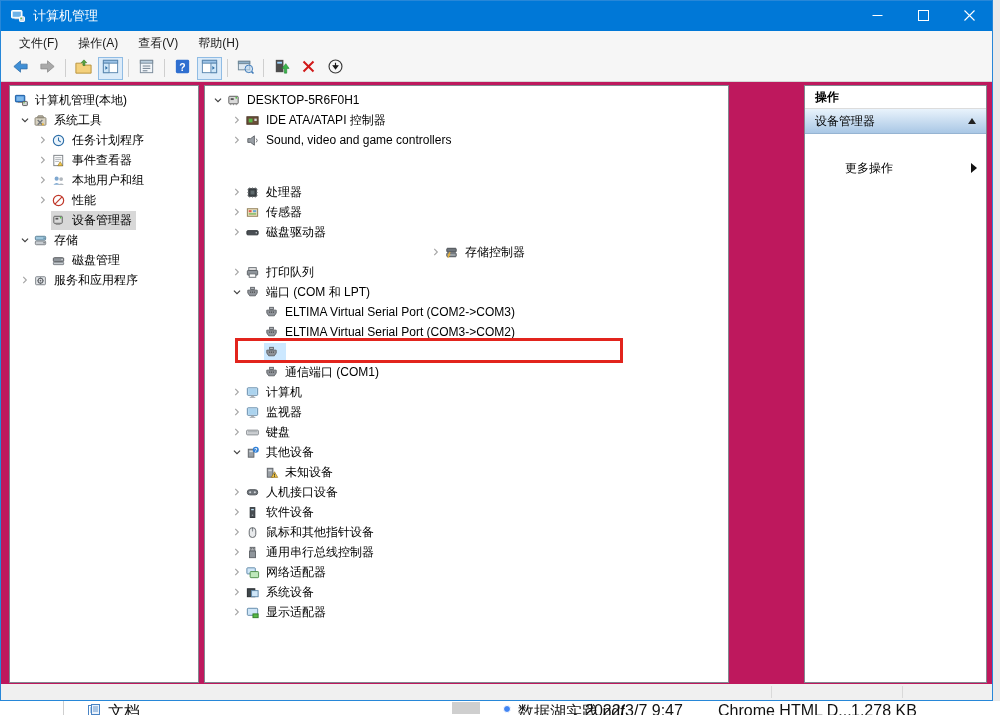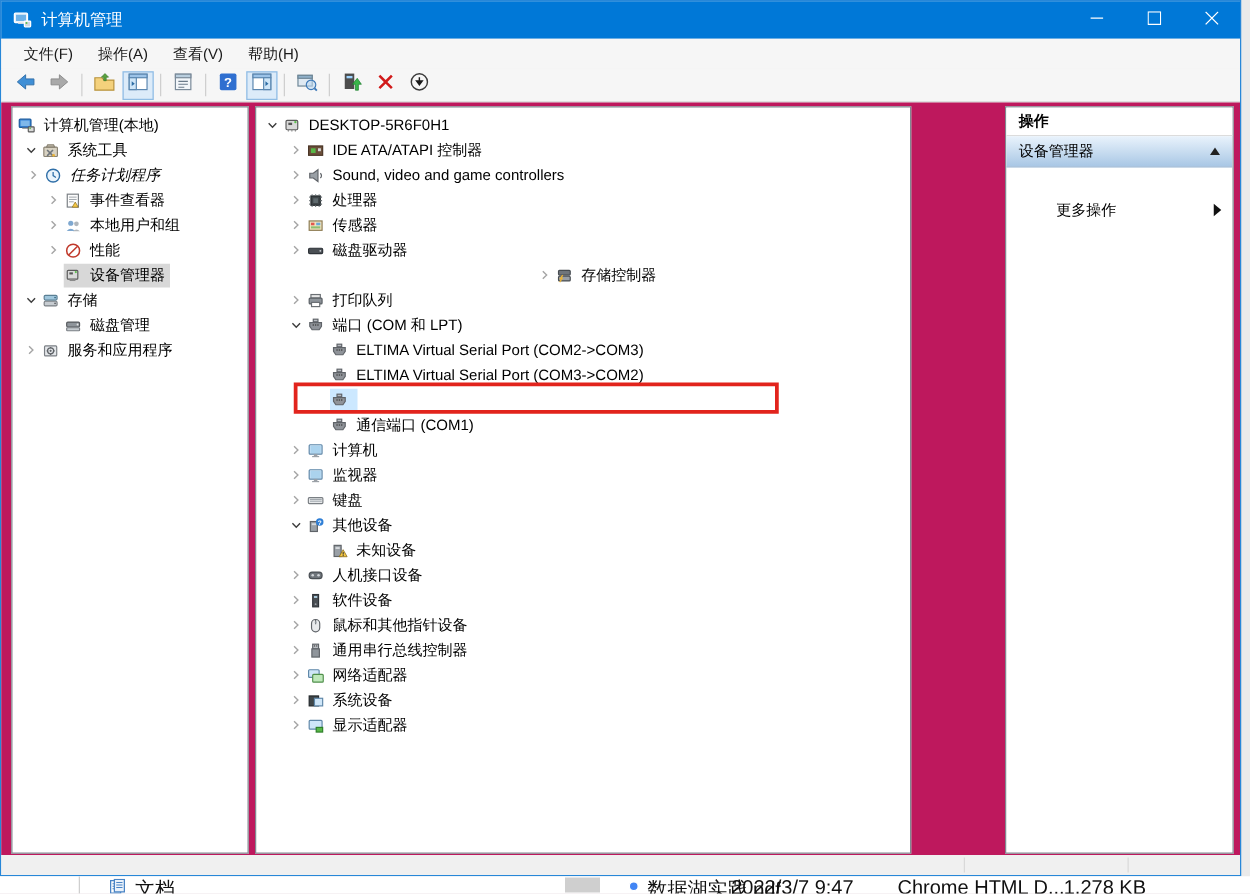--- a/index.html
+++ b/index.html
@@ -218,21 +218,21 @@
                   <svg viewBox="0 0 16 16">
                     <rect x="2.2" y="5" width="11.6" height="8" rx="0.8" fill="#d8d2c2" stroke="#8a8474"></rect>
                     <path d="M5.5 3 h5 l1 2 h-7z" fill="#b8b2a2" stroke="#8a8474"></path>
                     <path d="M5 7.5 l5 5 M10 7.5 l-5 5" stroke="#6f757b" stroke-width="1.4"></path>
                     <circle cx="10.5" cy="12" r="1.2" fill="#e8b33a"></circle>
                   </svg>
                 </span>
                 <span class="lbl">系统工具</span>
               </span>
             </div>
-            <div class="tree-row" style="padding-left: 8px; font-style: italic;">
+            <div class="tree-row" style="padding-left: 24px;">
               <span class="chev">
                 <svg viewBox="0 0 16 16">
                   <path d="M6 4.5 L9.5 8 6 11.5" fill="none" stroke="#a5a5a5" stroke-width="1.3"></path>
                 </svg>
               </span>
               <span class="row-inner">
                 <span class="ticon">
                   <svg viewBox="0 0 16 16">
                     <circle cx="8" cy="8" r="5.5" fill="#eaf4fc" stroke="#2f6fa8" stroke-width="1.2"></circle>
                     <path d="M8 4.8 V8 l2.4 1.6" fill="none" stroke="#2f6fa8" stroke-width="1.1"></path>
@@ -403,21 +403,21 @@
               <span class="row-inner">
                 <span class="ticon">
                   <svg viewBox="0 0 16 16">
                     <path d="M3 6 h3 l4 -3 v10 l-4 -3 H3 z" fill="#9aa0a6" stroke="#5f6368"></path>
                     <path d="M12 6 q2 2 0 4" fill="none" stroke="#5f6368"></path>
                   </svg>
                 </span>
                 <span class="lbl">Sound, video and game controllers</span>
               </span>
             </div>
-            <div class="tree-row" style="padding-left: 23px;">
+            <div class="tree-row" style="padding-left: 23px; margin-top: 32px;">
               <span class="chev">
                 <svg viewBox="0 0 16 16">
                   <path d="M6 4.5 L9.5 8 6 11.5" fill="none" stroke="#a5a5a5" stroke-width="1.3"></path>
                 </svg>
               </span>
               <span class="row-inner">
                 <span class="ticon">
                   <svg viewBox="0 0 16 16">
                     <rect x="4" y="4" width="8" height="8" fill="#3f4649" stroke="#23282b"></rect>
                     <rect x="6" y="6" width="4" height="4" fill="#5f6a6e"></rect>

